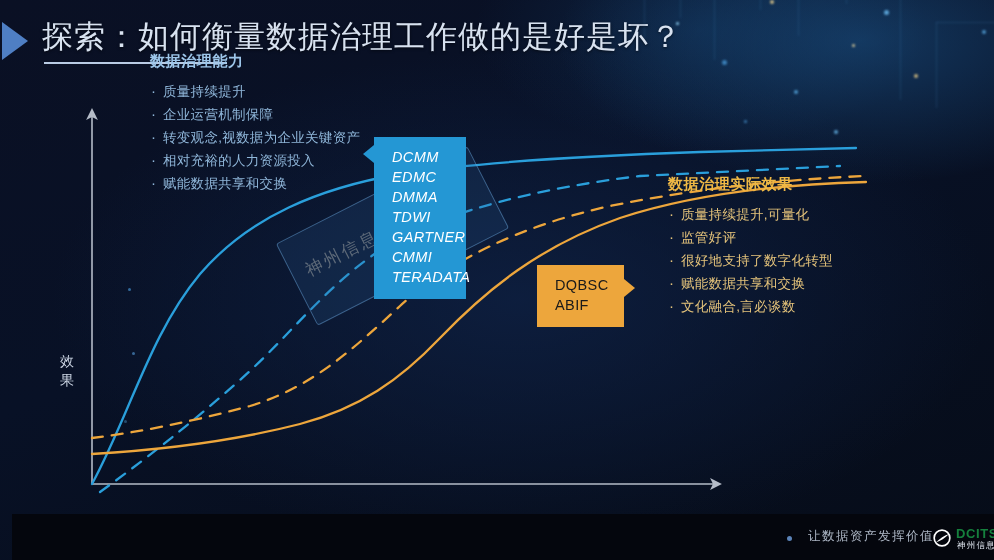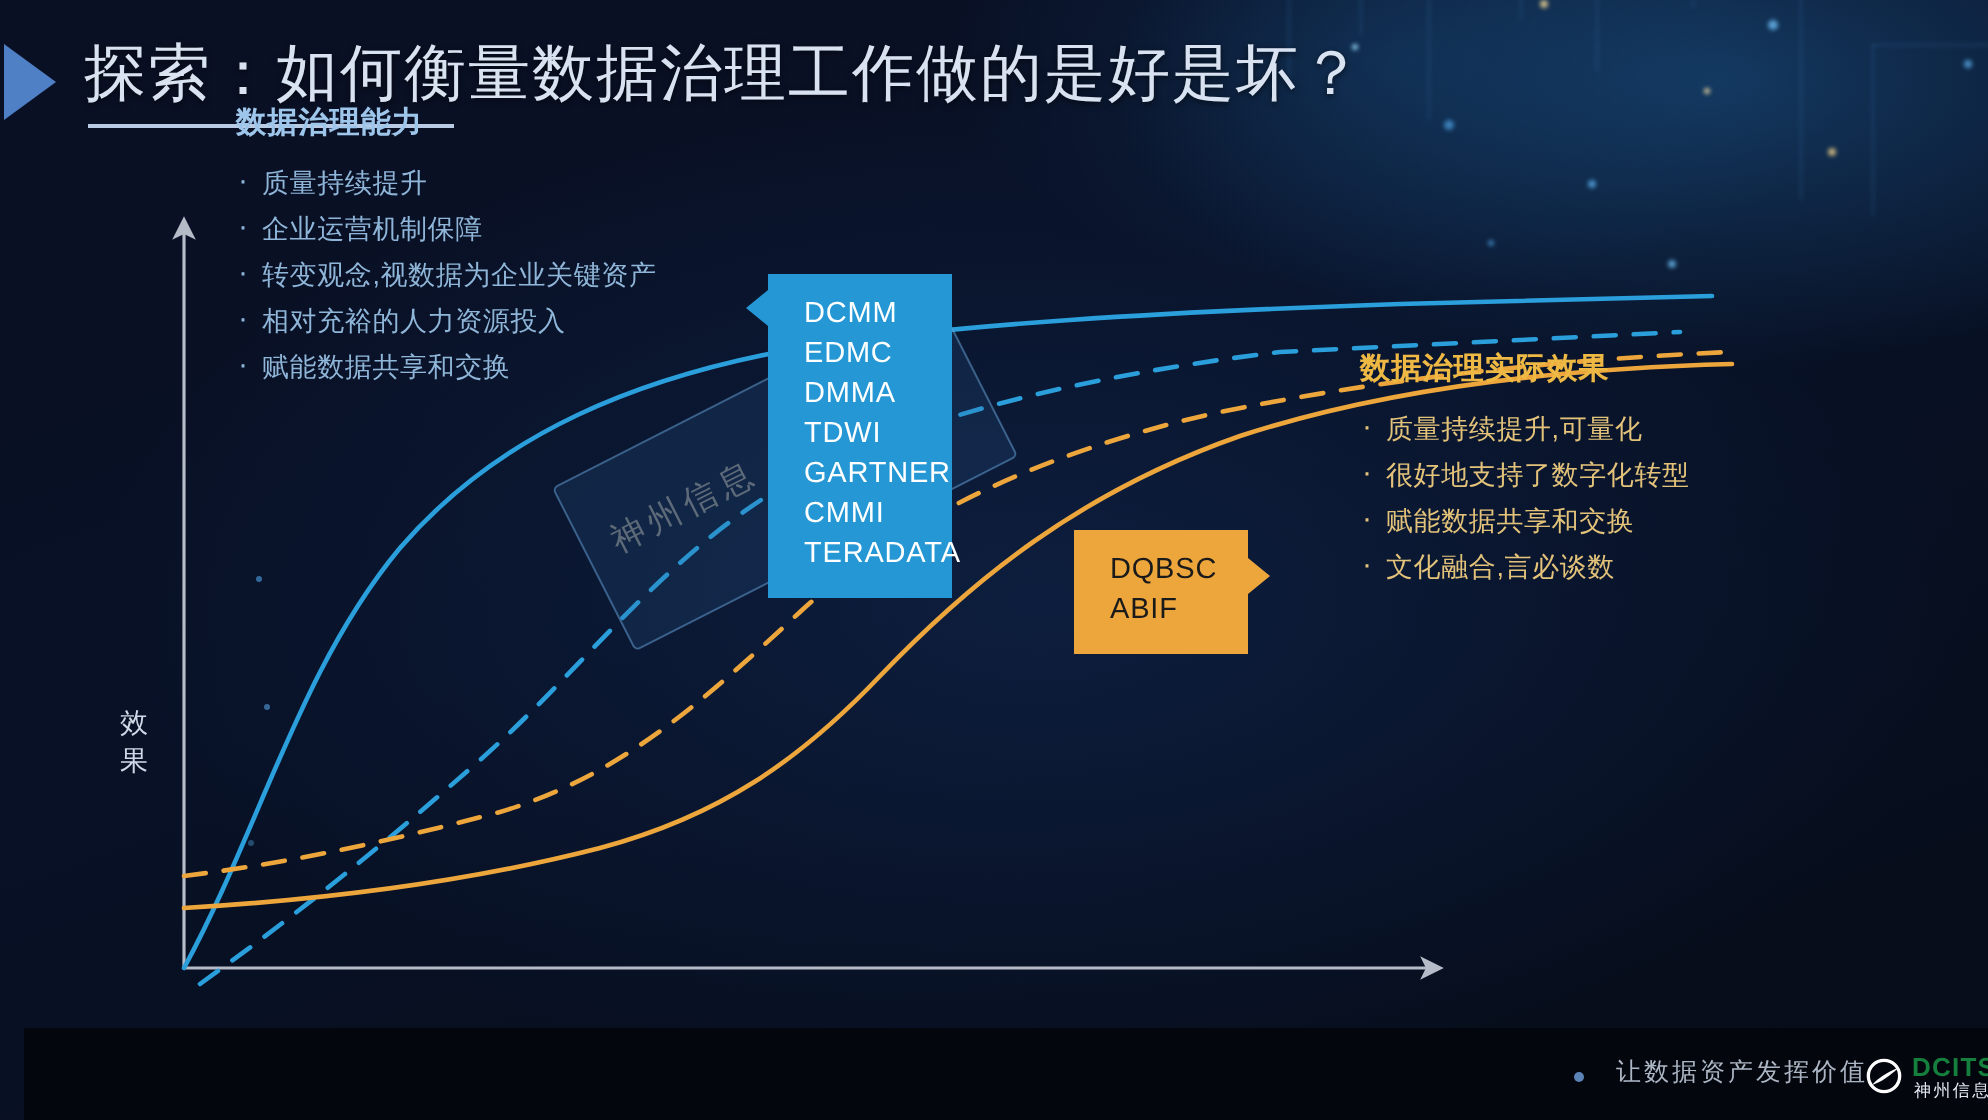--- a/index.html
+++ b/index.html
@@ -70,34 +70,34 @@
   }
   .tail-right {
     position:absolute; right:-11px; top:14px;
     width:0;height:0;
     border-top:9px solid transparent;
     border-bottom:9px solid transparent;
     border-left:11px solid #eda63c;
   }
 
   
-  .block { position:absolute; }
+  .block { position:absolute;margin-left:32px; }
   .block h3 { font-size:15px; font-weight:bold; letter-spacing:.6px; margin-bottom:9px; }
   .block ul { list-style:none; }
   .block li {
     font-size:13.5px; line-height:23px; letter-spacing:.3px;
     position:relative; padding-left:13px; white-space:nowrap;
   }
   .block li:before {
     content:"·"; position:absolute; left:1px; top:-1px; font-size:15px;
   }
   #block-capability       { left:118px; top:52px; }
   #block-capability h3    { color:#9dc6ea; }
   #block-capability li    { color:#8fb6d9; }
-  #block-effect           { left:680px; top:175px; }
+  #block-effect           { left:636px; top:175px; }
   #block-effect h3        { color:#eeb845; }
   #block-effect li        { color:#e3c27a; }
 
   
   #y-axis-label {
     position:absolute; left:56px; top:268px; width:22px;
     font-size:14px; color:#cfd8e6; line-height:19px; text-align:center;
   }
 
   
@@ -219,41 +219,42 @@
     <h3>数据治理能力</h3>
     <ul>
       <li>质量持续提升</li>
       <li>企业运营机制保障</li>
       <li>转变观念,视数据为企业关键资产</li>
       <li>相对充裕的人力资源投入</li>
       <li>赋能数据共享和交换</li>
     </ul>
   </div>
 
-  <div class="callout blue" style="left:384px; top:137px; width:92px;">
+  <div class="callout blue" style="left:374px; top:137px; width:92px;font-style:italic;">
     <div class="tail-left"></div>
     <div>DCMM</div>
     <div>EDMC</div>
     <div>DMMA</div>
     <div>TDWI</div>
     <div>GARTNER</div>
     <div>CMMI</div>
     <div>TERADATA</div>
   </div>
 
   <div class="callout orange" style="left:537px; top:265px; width:87px;">
     <div class="tail-right"></div>
     <div>DQBSC</div>
     <div>ABIF</div>
   </div>
 
   <div id="block-effect" class="block">
     <h3>数据治理实际效果</h3>
     <ul>
       <li>质量持续提升,可量化</li>
+      <li>监管好评</li>
       <li>很好地支持了数字化转型</li>
       <li>赋能数据共享和交换</li>
       <li>文化融合,言必谈数</li>
     </ul>
   </div>
 
   <div id="footer">
     <div class="footer-dot"></div>
     <div id="footer-tagline">让数据资产发挥价值</div>
     <div id="logo">

